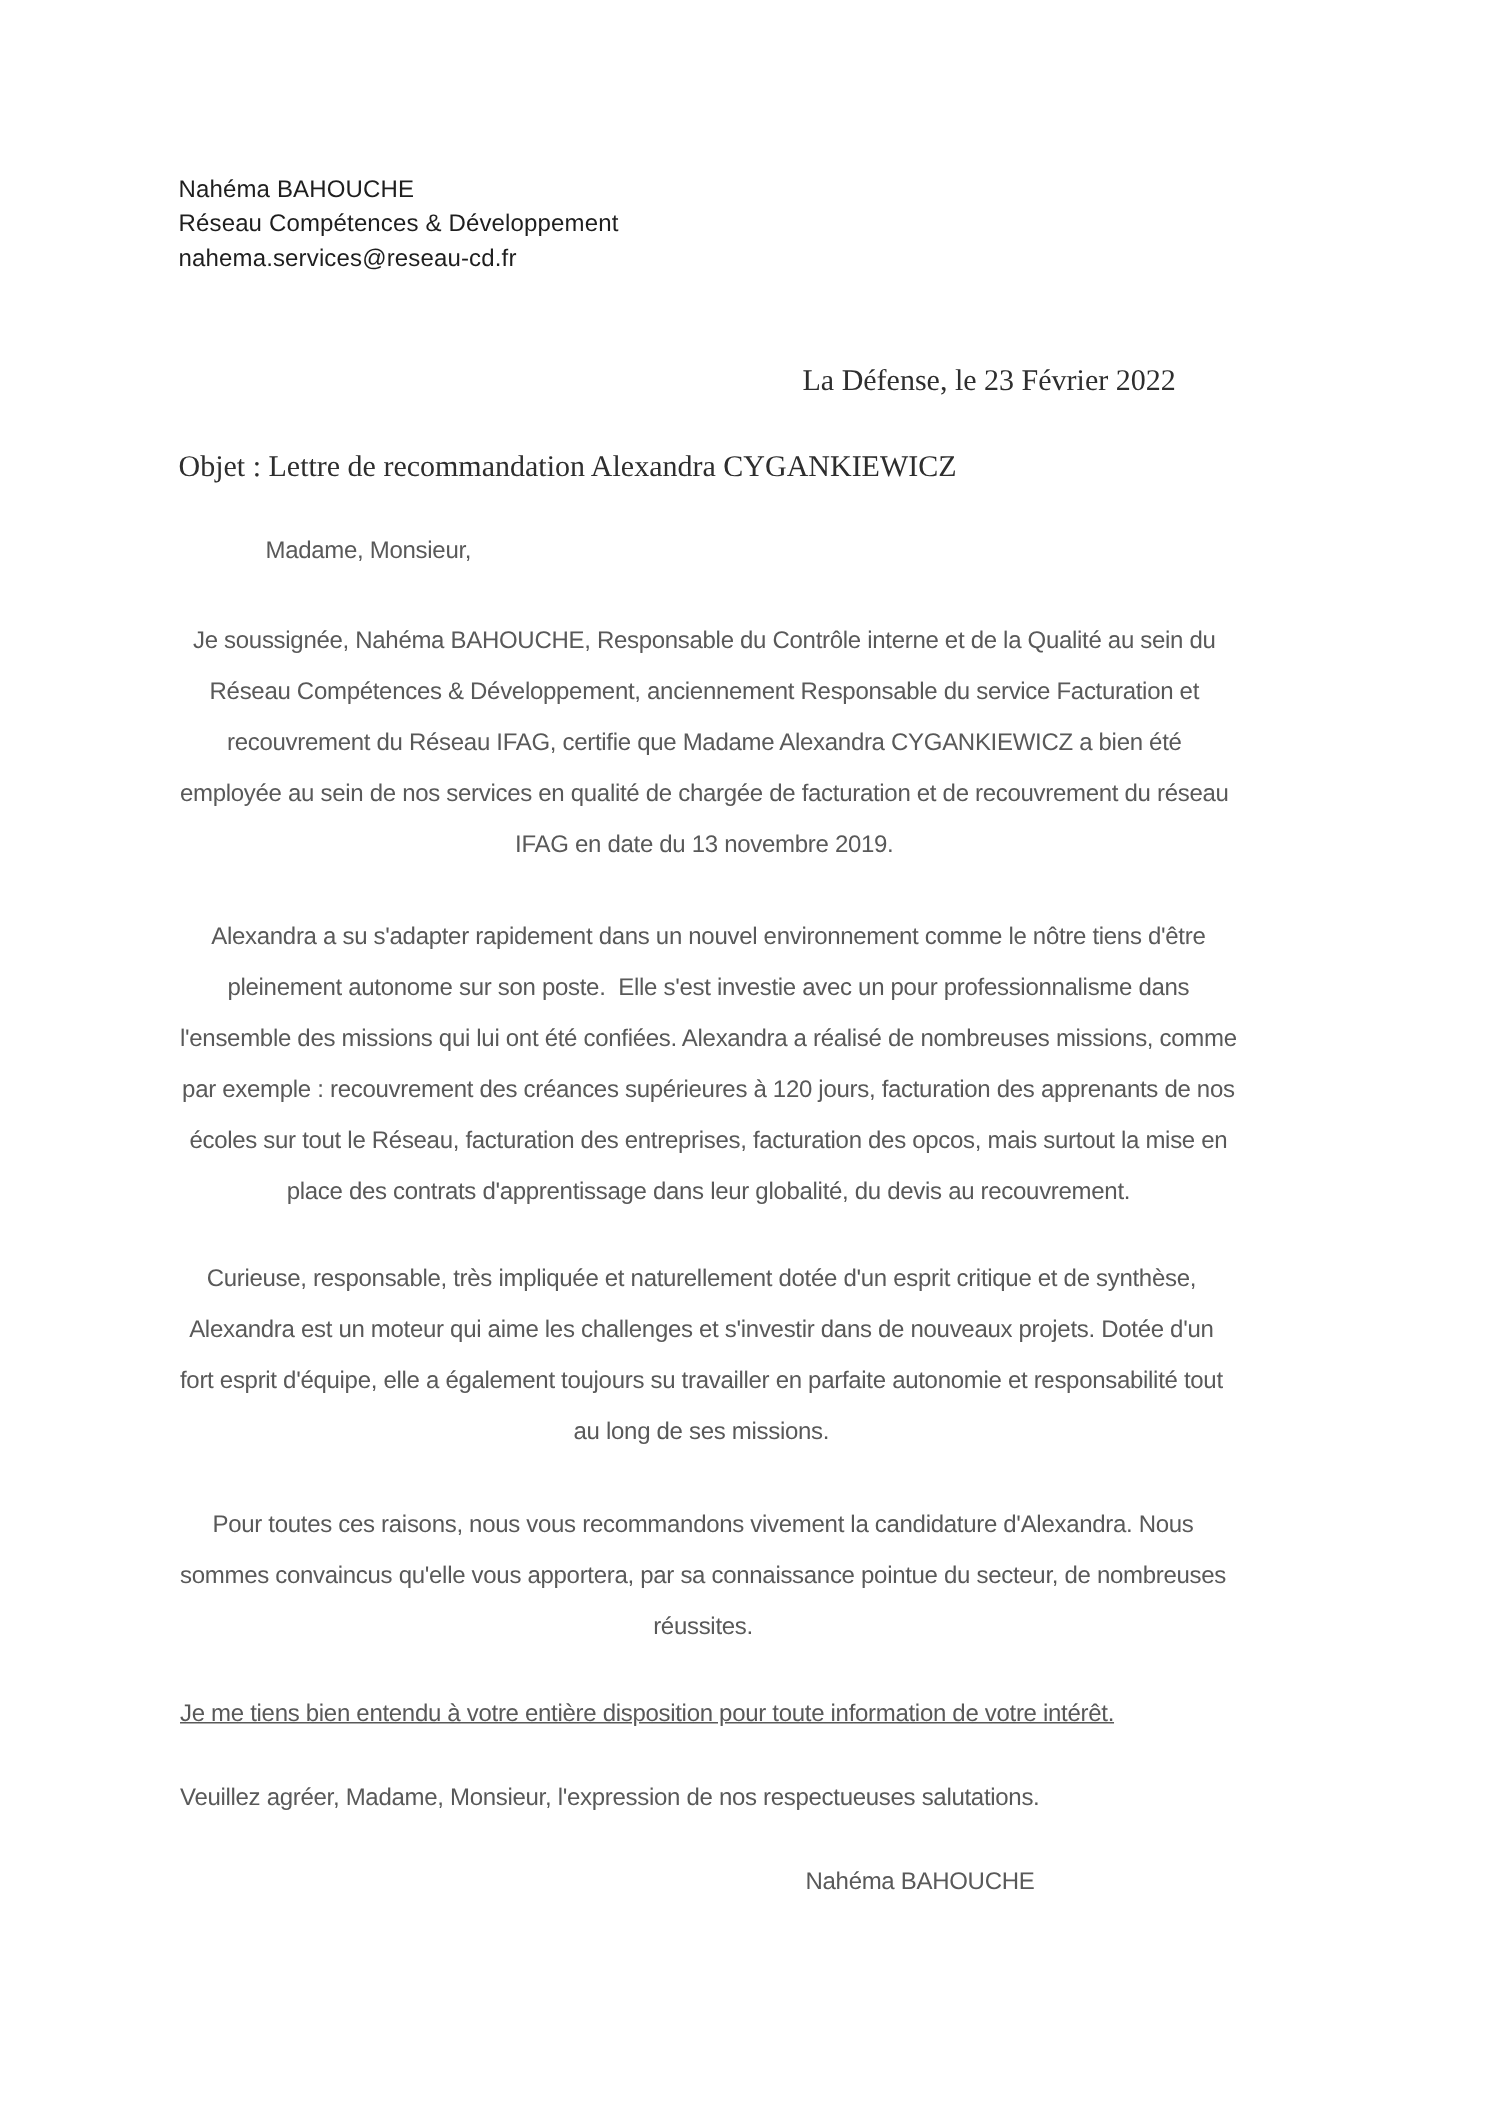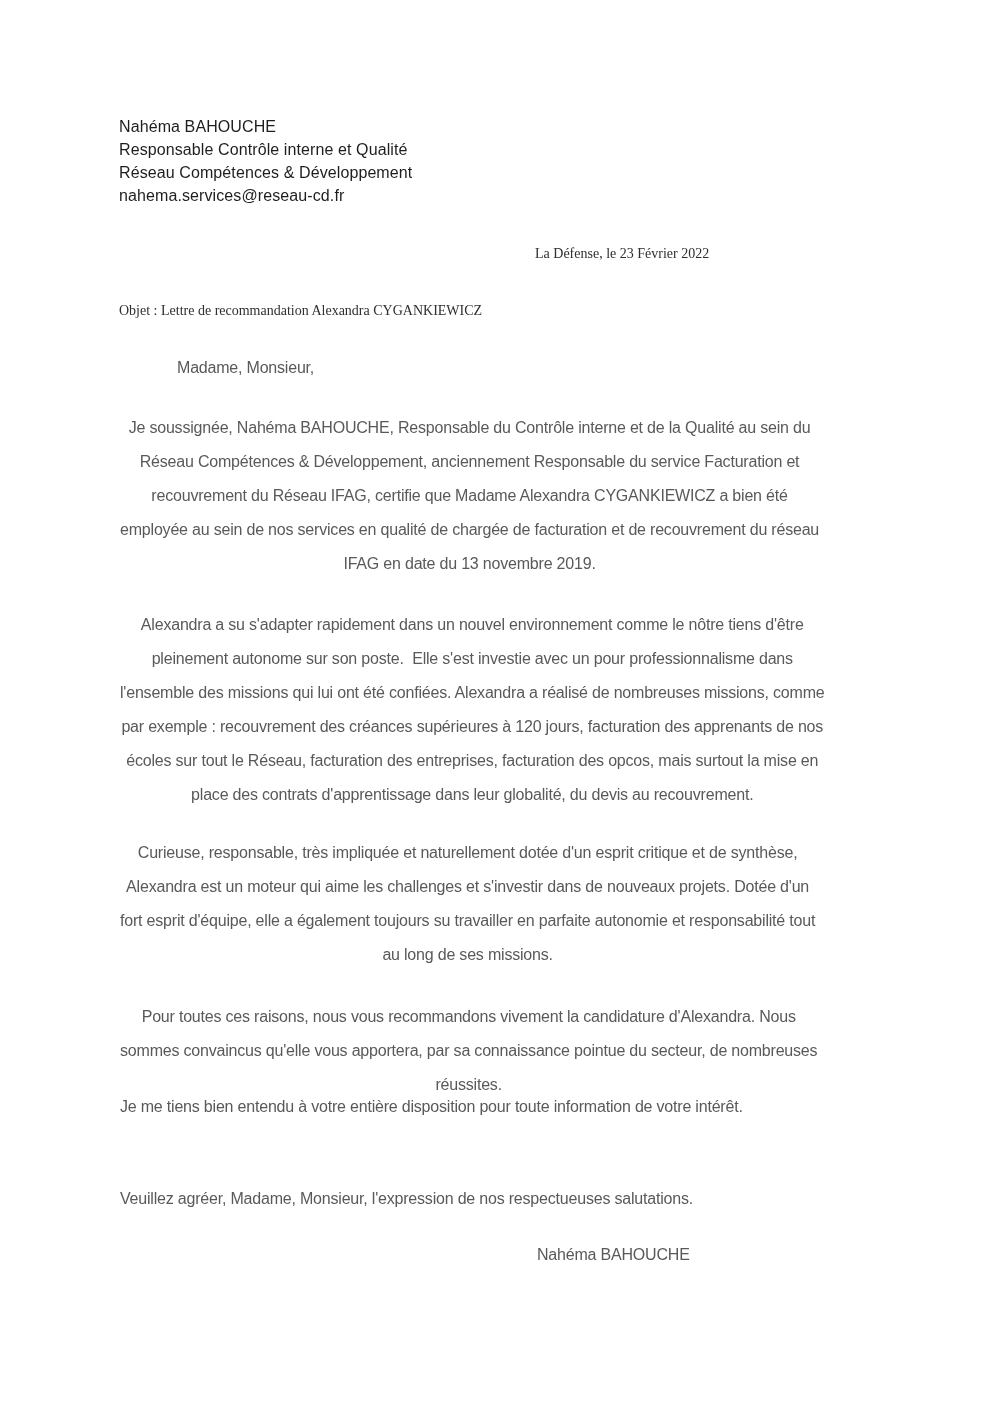--- a/index.html
+++ b/index.html
@@ -24,21 +24,21 @@
     left: 119px;
     top: 115px;
     color: var(--ink_dark);
     font-size: 16px;
     line-height: 23px;
     letter-spacing: 0.1px;
   }
   .serif-line {
     position: absolute;
     font-family: "Liberation Serif", "DejaVu Serif", serif;
-    font-size: 14px;
+    font-size: 20px;
     line-height: 22px;
     color: var(--ink_serif);
     white-space: pre;
   }
   .dateline { left: 535px; top: 243px; }
   .subject  { left: 119px; top: 300px; }
   .body-text {
     position: absolute;
     left: 120px;
     color: var(--ink_body);
@@ -46,32 +46,31 @@
     line-height: 34px;
     letter-spacing: -0.2px;
     text-align: center;
   }
   .body-text .line { white-space: pre; }
   .salutation { top: 351px; left: 177px; }
   .para-1 { top: 411px; }
   .para-2 { top: 608px; }
   .para-3 { top: 836px; }
   .para-4 { top: 1000px; }
-  .para-5 { top: 1090px; }
+  .para-5 { top: 1126px; text-decoration: underline; }
   .para-6 { top: 1182px; }
   .signature { top: 1238px; left: 537px; }
 </style>
 </head>
 <body>
 
 <div class="page">
 
   <div class="letterhead">
     <div class="lh-line">Nahéma BAHOUCHE</div>
-    <div class="lh-line">Responsable Contrôle interne et Qualité</div>
     <div class="lh-line">Réseau Compétences &amp; Développement</div>
     <div class="lh-line">nahema.services@reseau-cd.fr</div>
   </div>
 
   <div class="serif-line dateline">La Défense, le 23 Février 2022</div>
 
   <div class="serif-line subject">Objet : Lettre de recommandation Alexandra CYGANKIEWICZ</div>
 
   <div class="body-text salutation">Madame, Monsieur,</div>
 

